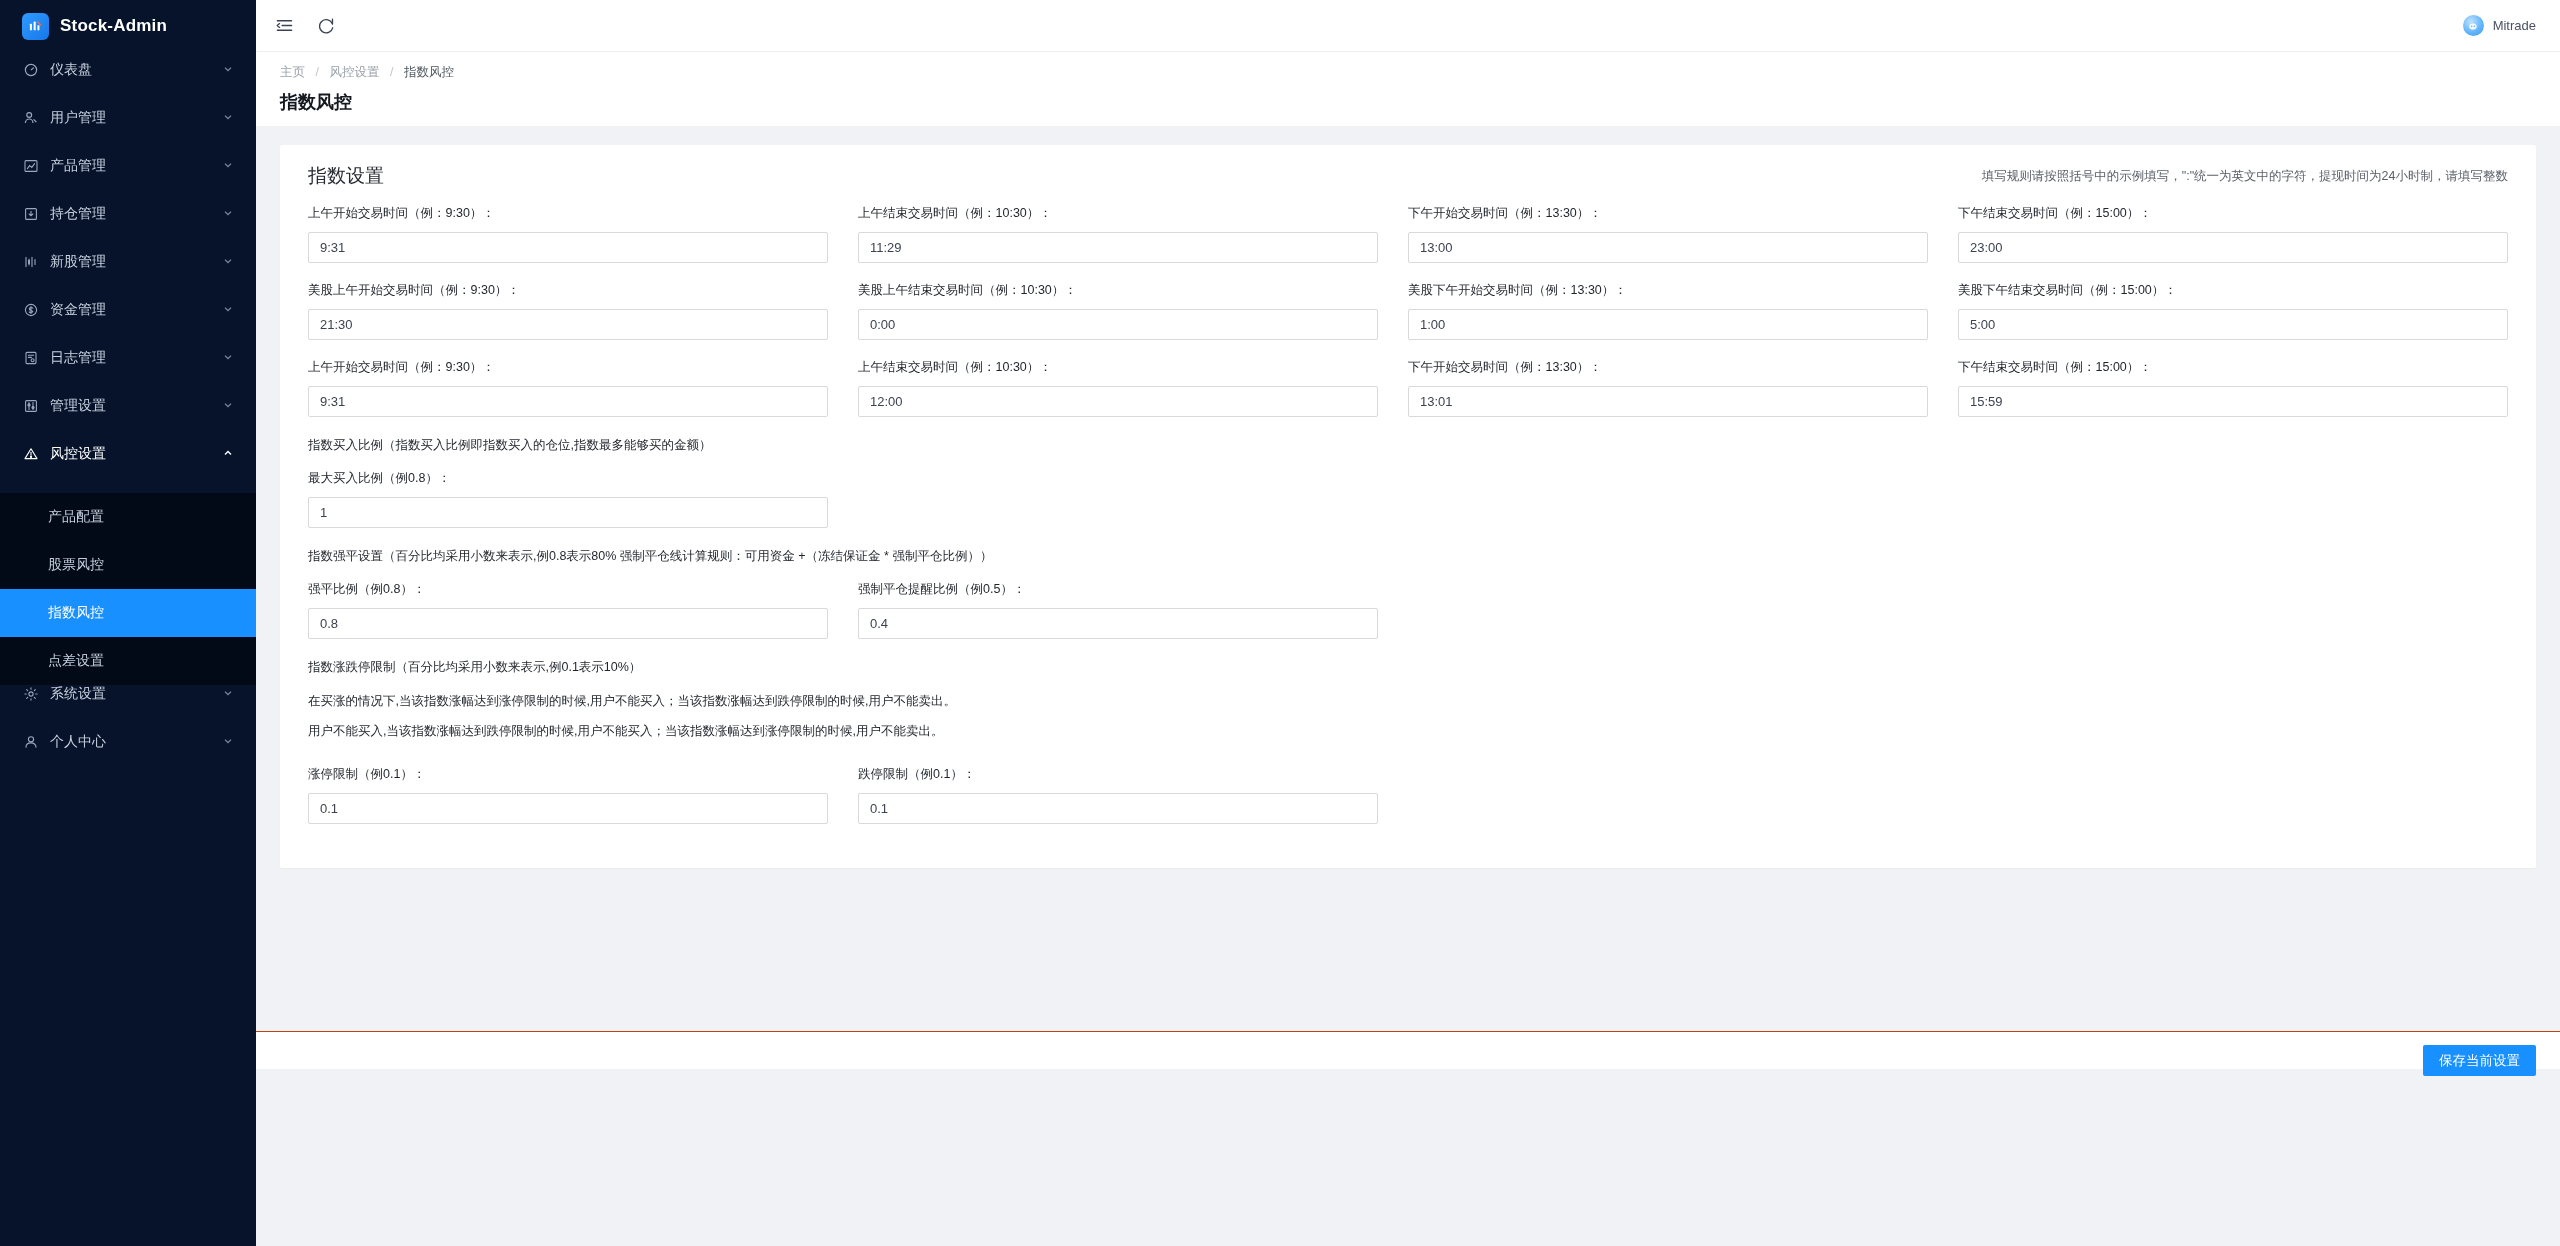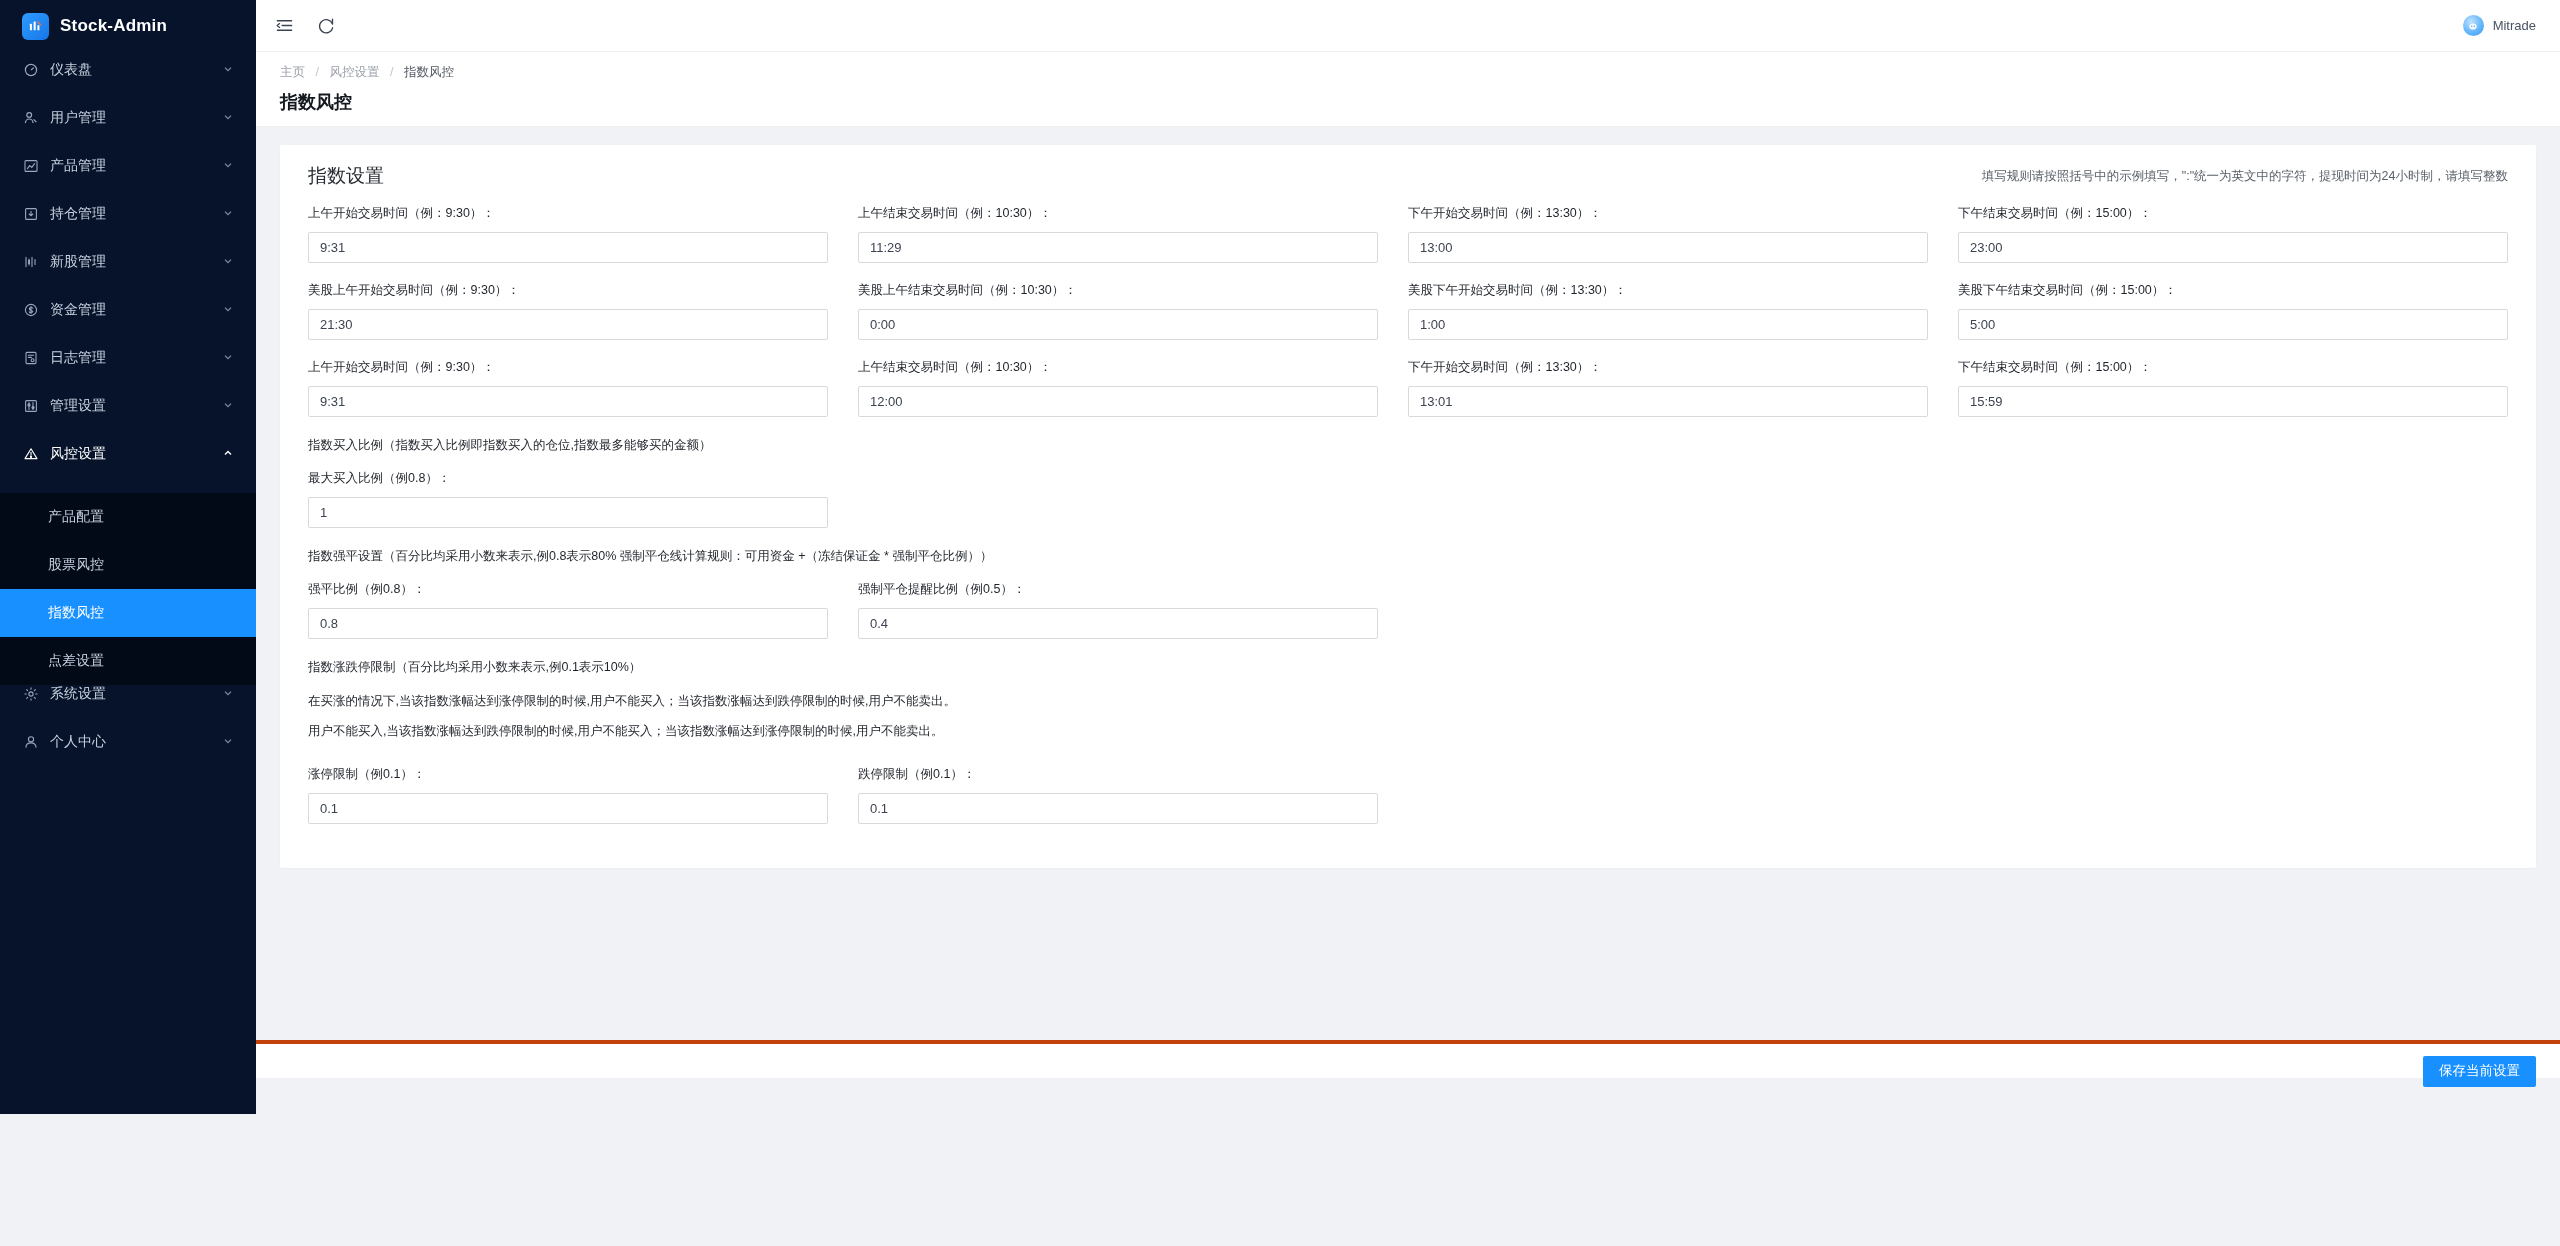--- a/index.html
+++ b/index.html
@@ -6,21 +6,21 @@
   html, body {
     width: 2560px; height: 1246px;
     font-family: "Liberation Sans", "DejaVu Sans", sans-serif;
     background: #f0f2f5;
     overflow: hidden;
   }
   .app { display: flex; width: 2560px; height: 1246px; }
 
   
   .sidebar {
-    width: 256px; min-width: 256px; height: 1114px;
+    width: 256px; min-width: 256px; height: 1246px;
     background: #06132b;
     display: flex; flex-direction: column;
     overflow: hidden;
   }
   .brand {
     height: 52px; display: flex; align-items: center; gap: 11px;
     padding: 0 0 0 22px; flex-shrink: 0;
   }
   .brand-logo {
     width: 27px; height: 27px; border-radius: 6px;
@@ -111,22 +111,22 @@
   .fld-input::placeholder { color: #bfbfbf; }
 
   .sec-note {
     font-size: 12.5px; color: #1f242b; line-height: 20px;
     margin: 14px 0 14px 0;
   }
   .sec-note.sub { margin: 0 0 10px 0; }
   .spacer-20 { height: 14px; }
 
   .footer-bar {
-    position: absolute; left: 0; right: 0; bottom: 5px; height: 38px;
-    background: #ffffff; border-top: 4px solid #c2410c;
+    position: absolute; left: 0; right: 0; bottom: 14px; height: 38px;
+    background: #ffffff; border-top: 1px solid #c2410c;
     display: flex; align-items: center; justify-content: flex-end;
     padding-right: 24px;
   }
   .save-btn {
     background: #1890ff; color: #ffffff; border: none; border-radius: 2px;
     height: 31px; padding: 0 16px; font-size: 13.5px; cursor: pointer;
     font-family: "Liberation Sans", "DejaVu Sans", sans-serif;
     position: relative; top: 10px;
   }
 </style>

